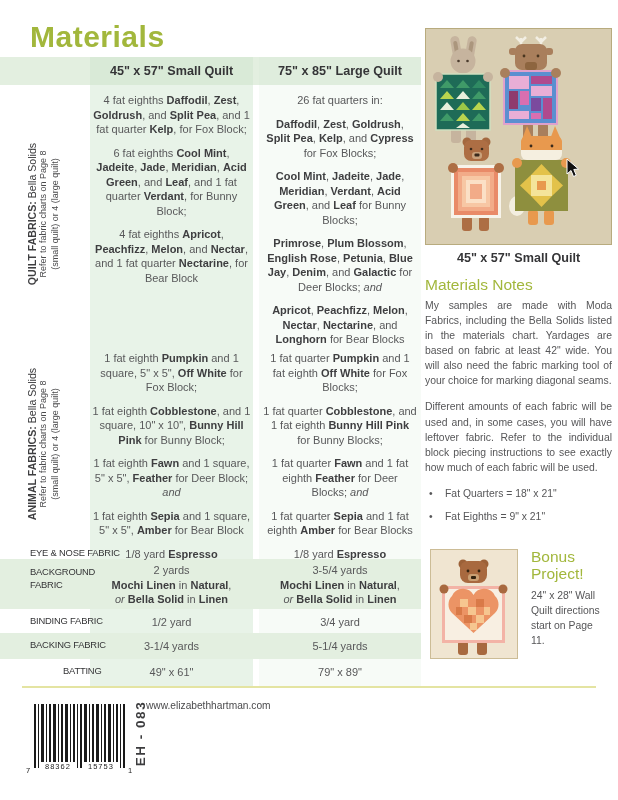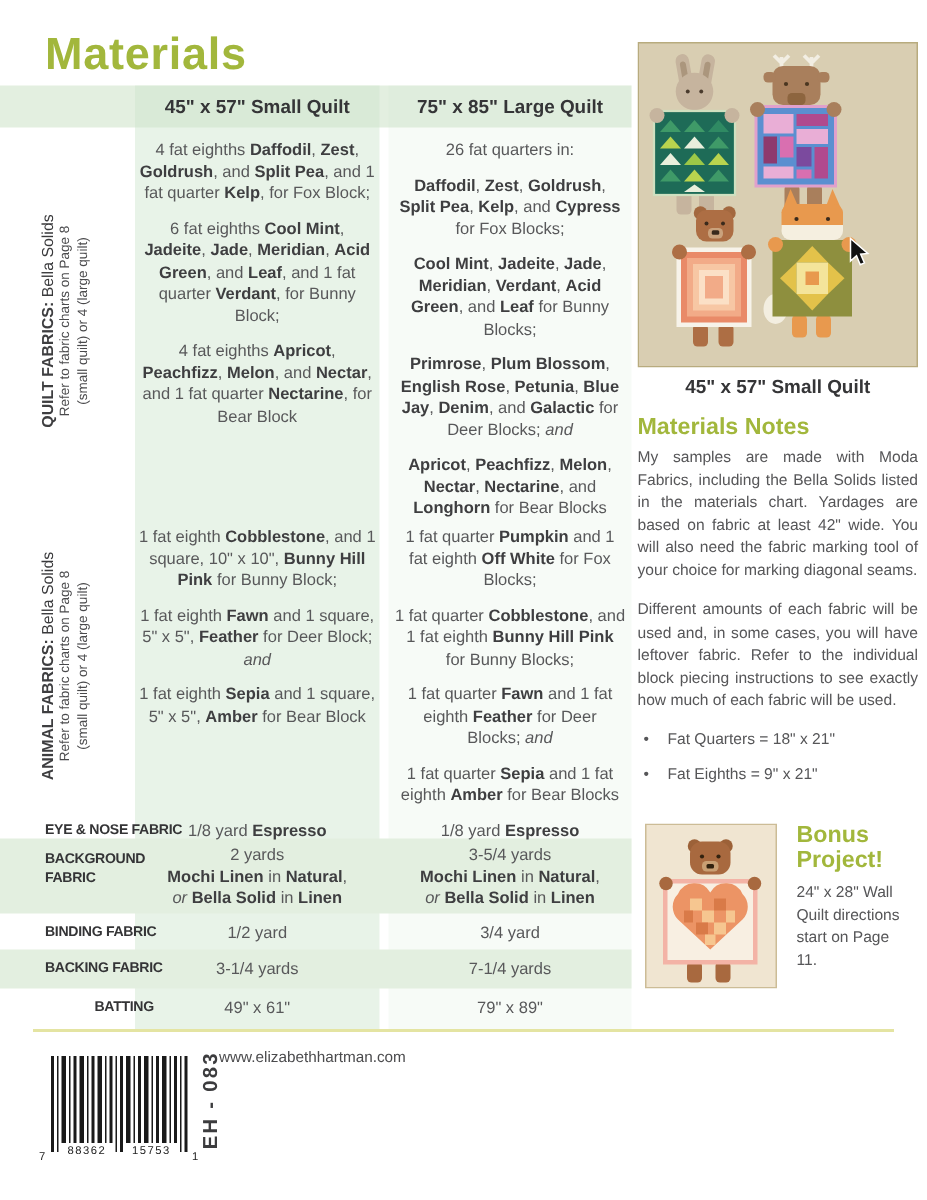--- a/index.html
+++ b/index.html
@@ -8,29 +8,29 @@
   .abs{position:absolute;}
   .title{font-size:30px;font-weight:bold;color:#a2b73c;letter-spacing:0.5px;}
   .band{background:#e3efe0;}
   .colband{background:rgba(203,228,204,0.45);}
   .colband2{background:rgba(203,228,204,0.16);}
   .colhead{font-size:12.6px;font-weight:bold;color:#353537;text-align:center;}
   .cell{font-size:11px;line-height:1.32;text-align:center;color:#58585a;}
   .cell .p{margin:0 0 9px 0;}
   .b{font-weight:bold;color:#3e3e40;}
   .i{font-style:italic;}
-  .rowlabel{font-size:9.4px;font-weight:bold;color:#343436;letter-spacing:-0.2px;
+  .rowlabel{font-size:9.4px;font-weight:normal;color:#343436;letter-spacing:-0.2px;
             white-space:pre-line;line-height:1.35;}
   .nowrap{white-space:nowrap;}
   .vlabel{display:flex;flex-direction:column;justify-content:center;text-align:center;
           transform:rotate(-90deg);}
   .vlabel .l1{font-size:10.6px;color:#39393b;}
   .vlabel .l2{font-size:9px;color:#4a4a4c;line-height:1.3;}
   .caption{font-size:12.6px;font-weight:bold;color:#353537;text-align:center;}
-  .h-green{font-size:15.5px;font-weight:bold;color:#a2b73c;line-height:1.1;}
+  .h-green{font-size:15.5px;font-weight:normal;color:#a2b73c;line-height:1.1;}
   .notes{font-size:10.4px;line-height:1.45;text-align:justify;color:#565658;}
   .notes .p{margin:0 0 11px 0;}
   .bullet-row{display:flex;font-size:10.4px;color:#565658;margin-bottom:8px;}
   .bullet-dot{width:16px;padding-left:4px;}
   .divider{height:2px;background:#e4e4a2;}
   .footer-text{font-size:10.2px;line-height:1.42;color:#4b4b4d;}
   .footer-text .p{margin:0 0 9px 0;}
   .just{text-align:justify;}
   .bc-digits{font-size:7.5px;color:#232323;letter-spacing:1px;}
   .ehcode{font-size:13.5px;font-weight:bold;color:#3c3c3e;letter-spacing:1.5px;
@@ -71,20 +71,21 @@
     <div class="p"><span class="b">Apricot</span>, <span class="b">Peachfizz</span>, <span class="b">Melon</span>, <span class="b">Nectar</span>, <span class="b">Nectarine</span>, and <span class="b">Longhorn</span> for Bear Blocks</div>
   </div>
 
   <div class="abs vlabel" style="left:-57px;top:416px;width:202px;height:56px;">
     <div class="l1"><span class="b">ANIMAL FABRICS:</span><span> Bella Solids</span></div>
     <div class="l2">Refer to fabric charts on Page 8</div>
     <div class="l2">(small quilt) or 4 (large quilt)</div>
   </div>
 
   <div class="abs cell" style="left:92px;top:351px;width:159px;">
+    <div class="p">1 fat eighth <span class="b">Pumpkin</span> and 1 square, 5" x 5", <span class="b">Off White</span> for Fox Block;</div>
     <div class="p">1 fat eighth <span class="b">Cobblestone</span>, and 1 square, 10" x 10",  <span class="b">Bunny Hill Pink</span> for Bunny Block;</div>
     <div class="p">1 fat eighth <span class="b">Fawn</span> and 1 square, 5" x 5",  <span class="b">Feather</span> for Deer Block; <span class="i">and</span></div>
     <div class="p">1 fat eighth <span class="b">Sepia</span> and 1 square, 5" x 5",  <span class="b">Amber</span> for Bear Block</div>
   </div>
   <div class="abs cell" style="left:263px;top:351px;width:154px;">
     <div class="p">1 fat quarter <span class="b">Pumpkin</span> and 1 fat eighth <span class="b">Off White</span> for Fox Blocks;</div>
     <div class="p">1 fat quarter <span class="b">Cobblestone</span>, and 1 fat eighth <span class="b">Bunny Hill Pink</span> for Bunny Blocks;</div>
     <div class="p">1 fat quarter <span class="b">Fawn</span> and 1 fat eighth <span class="b">Feather</span> for Deer Blocks; <span class="i">and</span></div>
     <div class="p">1 fat quarter <span class="b">Sepia</span> and 1 fat eighth <span class="b">Amber</span> for Bear Blocks</div>
   </div>
@@ -105,21 +106,21 @@
     <div><span class="b">Mochi Linen</span> in <span class="b">Natural</span>,</div>
     <div><span class="i">or</span> <span class="b">Bella Solid</span> in <span class="b">Linen</span></div>
   </div>
 
   <div class="abs rowlabel nowrap" style="left:30px;top:615px;">BINDING FABRIC</div>
   <div class="abs cell" style="left:92px;top:615px;width:159px;">1/2 yard</div>
   <div class="abs cell" style="left:263px;top:615px;width:154px;">3/4 yard</div>
 
   <div class="abs rowlabel nowrap" style="left:30px;top:639px;">BACKING FABRIC</div>
   <div class="abs cell" style="left:92px;top:639px;width:159px;">3-1/4 yards</div>
-  <div class="abs cell" style="left:263px;top:639px;width:154px;">7-1/4 yards</div>
+  <div class="abs cell" style="left:263px;top:639px;width:154px;">5-1/4 yards</div>
 
   <div class="abs rowlabel nowrap" style="left:30px;top:665px;margin-left:33px;">BATTING</div>
   <div class="abs cell" style="left:92px;top:665px;width:159px;">49" x 61"</div>
   <div class="abs cell" style="left:263px;top:665px;width:154px;">79" x 89"</div>
 
   <svg class="abs" style="left:425px;top:28px;" width="187" height="217" viewBox="0 0 187 217">
     <rect x="0.5" y="0.5" width="186" height="216" fill="#d9ceb2" stroke="#b8ab7e"></rect>
 
     <g>
       <rect x="27" y="8" width="9" height="28" rx="4.5" fill="#c6b49e" transform="rotate(-10 31 22)"></rect>

